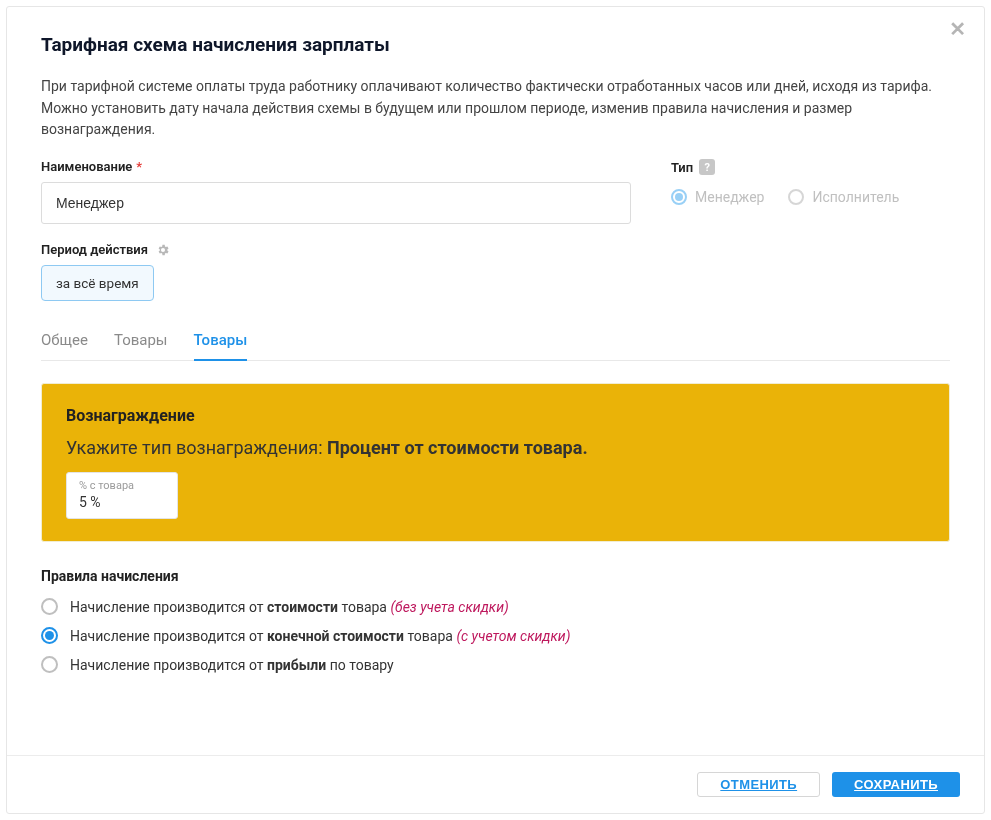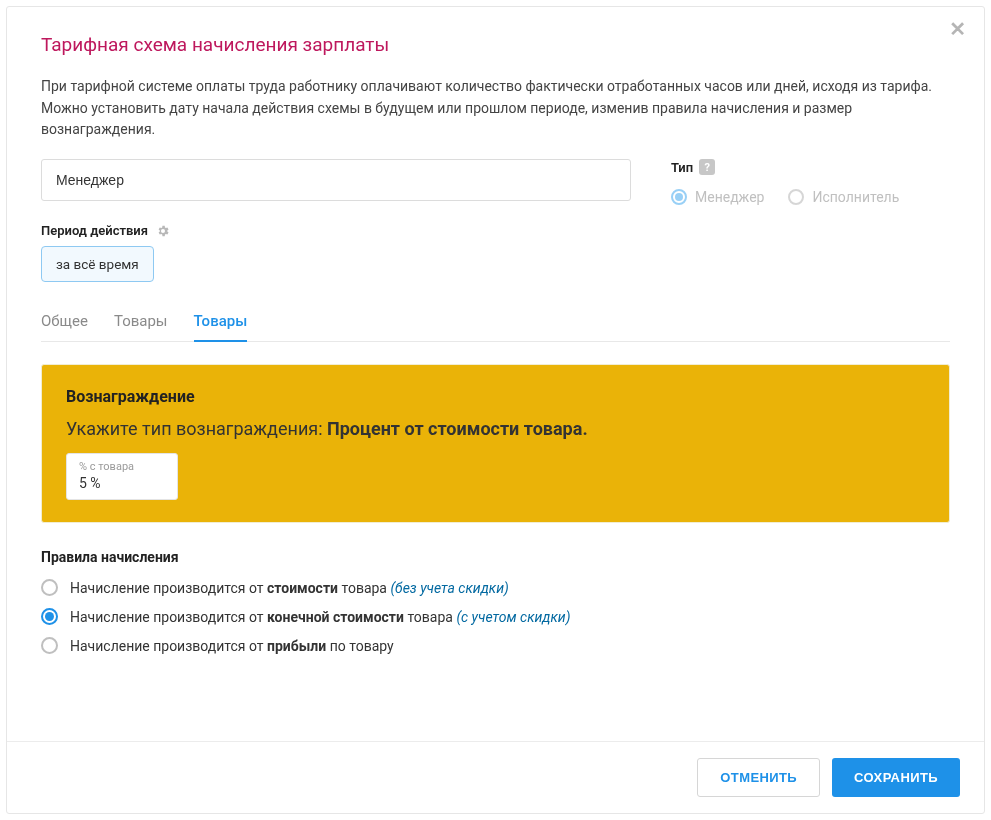--- a/index.html
+++ b/index.html
@@ -36,22 +36,22 @@
       top: 12px;
       right: 18px;
       font-size: 20px;
       color: #b5b5b5;
       cursor: pointer;
       font-weight: bold;
       line-height: 1;
     }
     .modal-title {
       font-size: 19px;
-      font-weight: 400;
-      color: #be185d;
+      font-weight: 700;
+      color: #0f172a;
       margin-bottom: 20px;
     }
     .description {
       font-size: 14px;
       color: #444;
       line-height: 1.55;
       margin-bottom: 18px;
     }
     .form-row {
       display: flex;
@@ -249,37 +249,38 @@
       height: 9px;
       border-radius: 50%;
       background: #1e91e8;
       top: 2px;
       left: 2px;
     }
     .rule-text strong {
       font-weight: 700;
     }
     .rule-text em {
-      color: #0369a1;
+      color: #be185d;
     }
     .modal-footer {
       border-top: 1px solid #ececec;
       padding: 16px 24px;
       display: flex;
       justify-content: flex-end;
       gap: 12px;
     }
     .btn {
-      padding: 11px 22px;
+      padding: 4px 22px;
       border-radius: 3px;
       font-size: 13px;
       font-weight: 700;
       letter-spacing: 0.4px;
       cursor: pointer;
       border: none;
+      text-decoration: underline;
     }
     .btn-cancel {
       background: #fff;
       border: 1px solid #d6d6d6;
       color: #1e91e8;
     }
     .btn-save {
       background: #1e91e8;
       color: #fff;
     }
@@ -289,20 +290,24 @@
 
 <div class="modal">
   <span class="close-btn">✕</span>
 
   <div class="modal-body">
     <h1 class="modal-title">Тарифная схема начисления зарплаты</h1>
     <p class="description">При тарифной системе оплаты труда работнику оплачивают количество фактически отработанных часов или дней, исходя из тарифа. Можно установить дату начала действия схемы в будущем или прошлом периоде, изменив правила начисления и размер вознаграждения.</p>
 
     <div class="form-row">
       <div class="form-col-name">
+        <div class="field-label">
+          <span>Наименование</span>
+            <span class="required-star">*</span>
+        </div>
         <input type="text" class="text-input" value="Менеджер" style="">
       </div>
 
       <div class="form-col-type">
         <div class="field-label">
           <span>Тип</span>
           <span class="help-badge">?</span>
         </div>
         <div class="radio-row">
           <label class="radio-opt">

